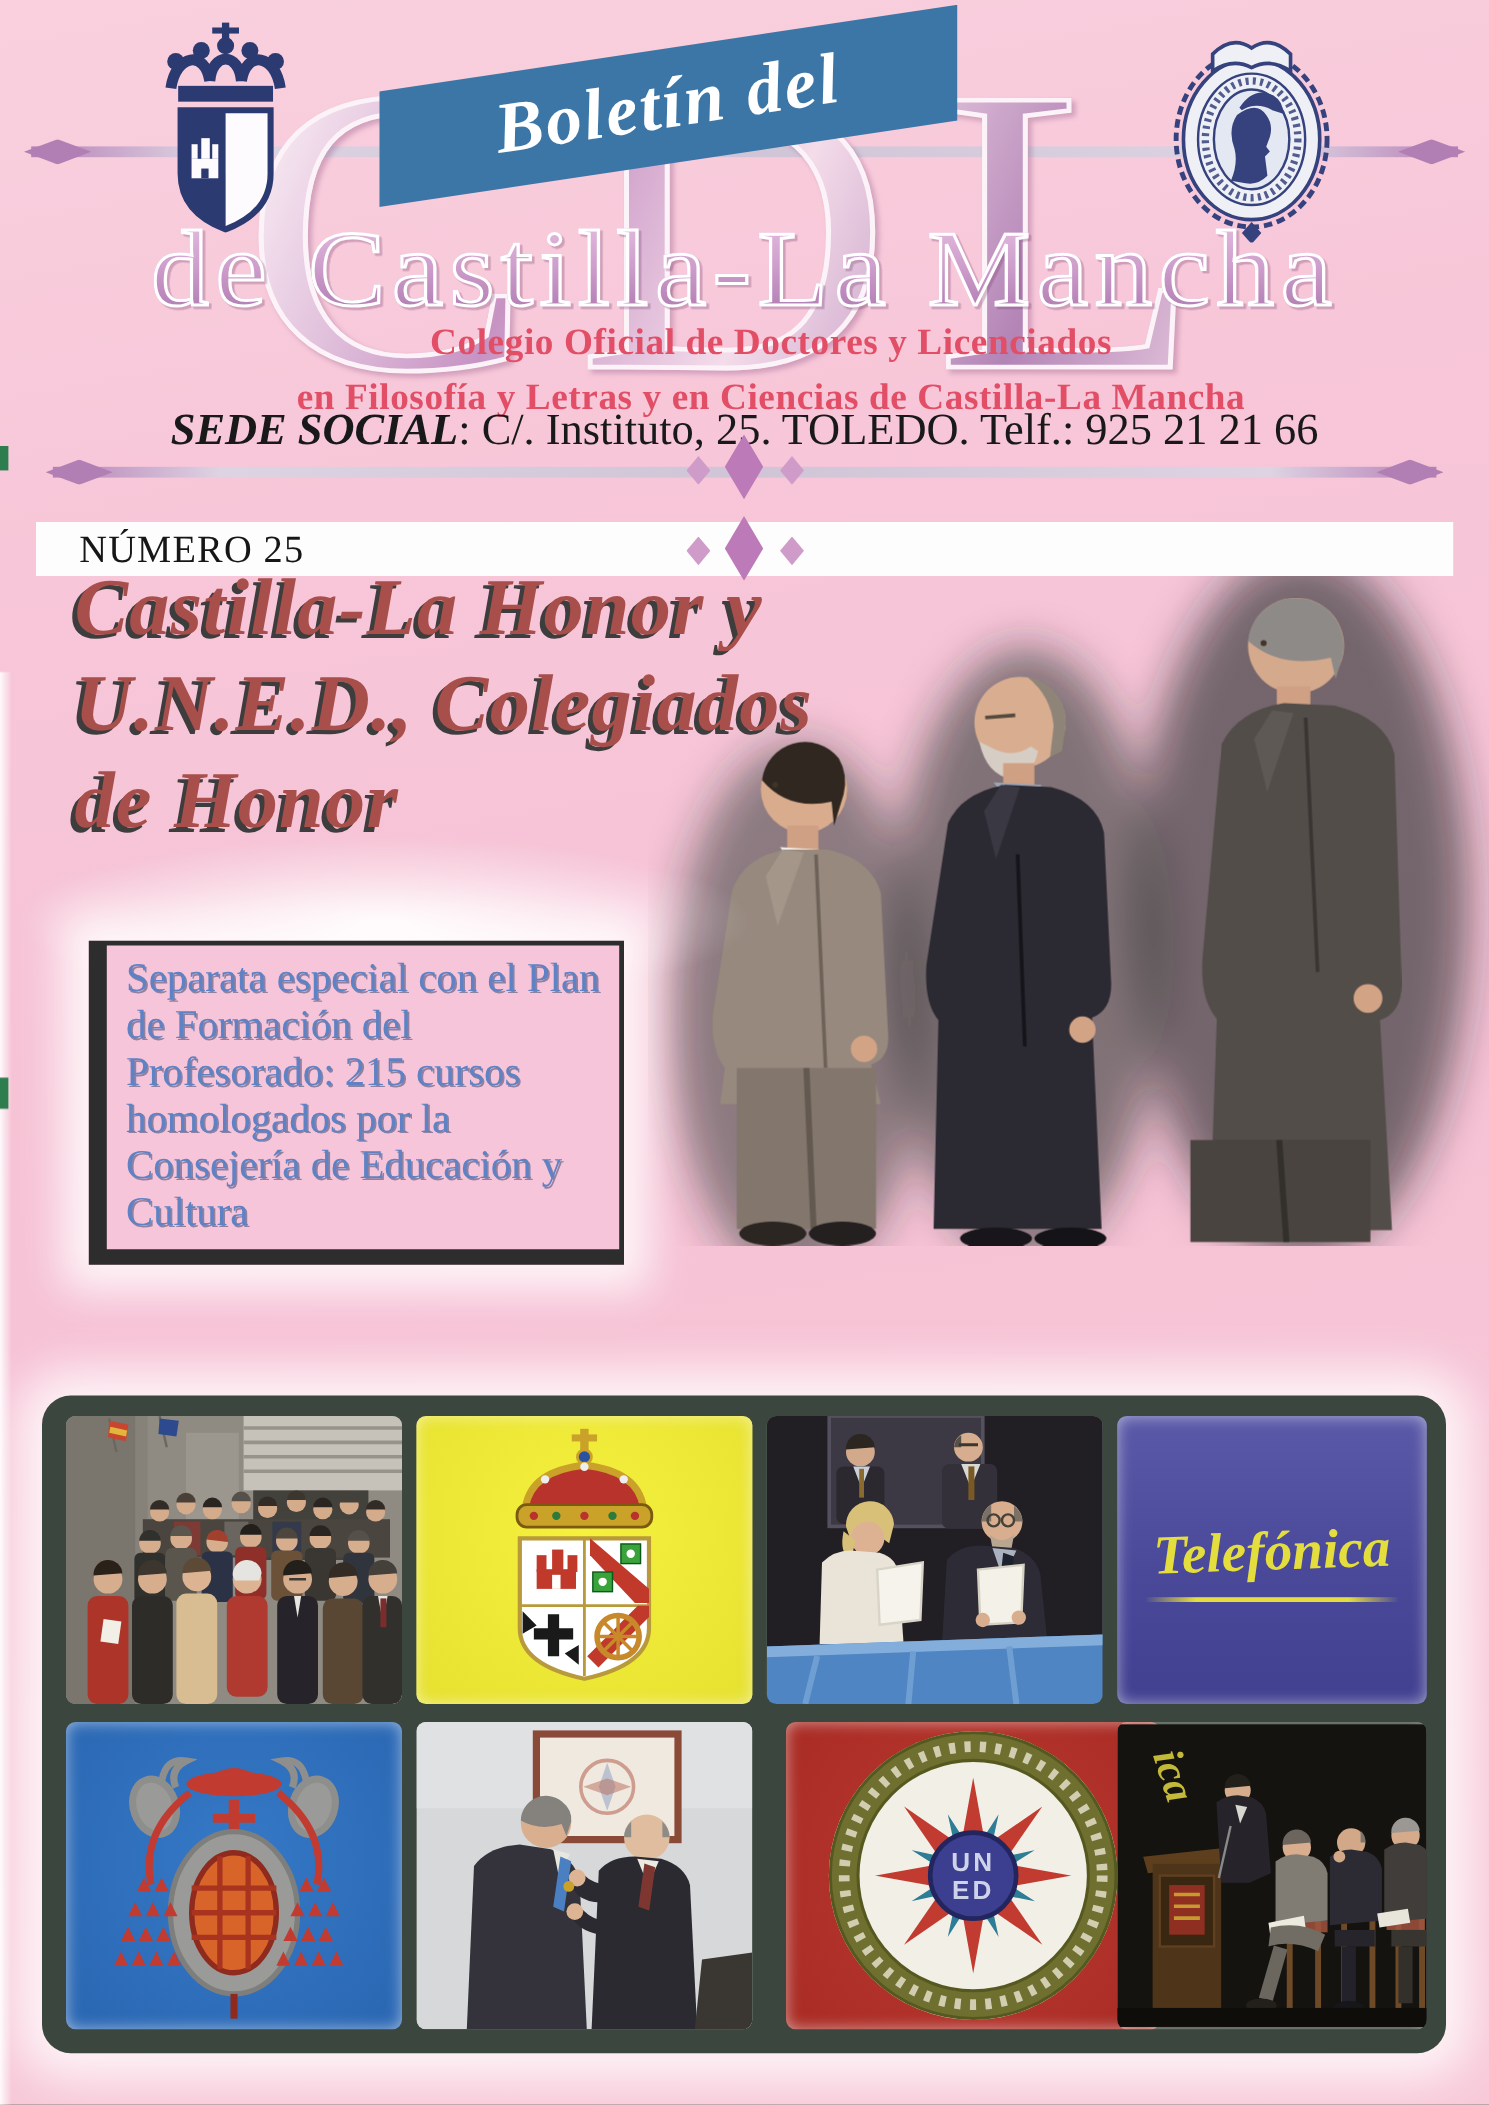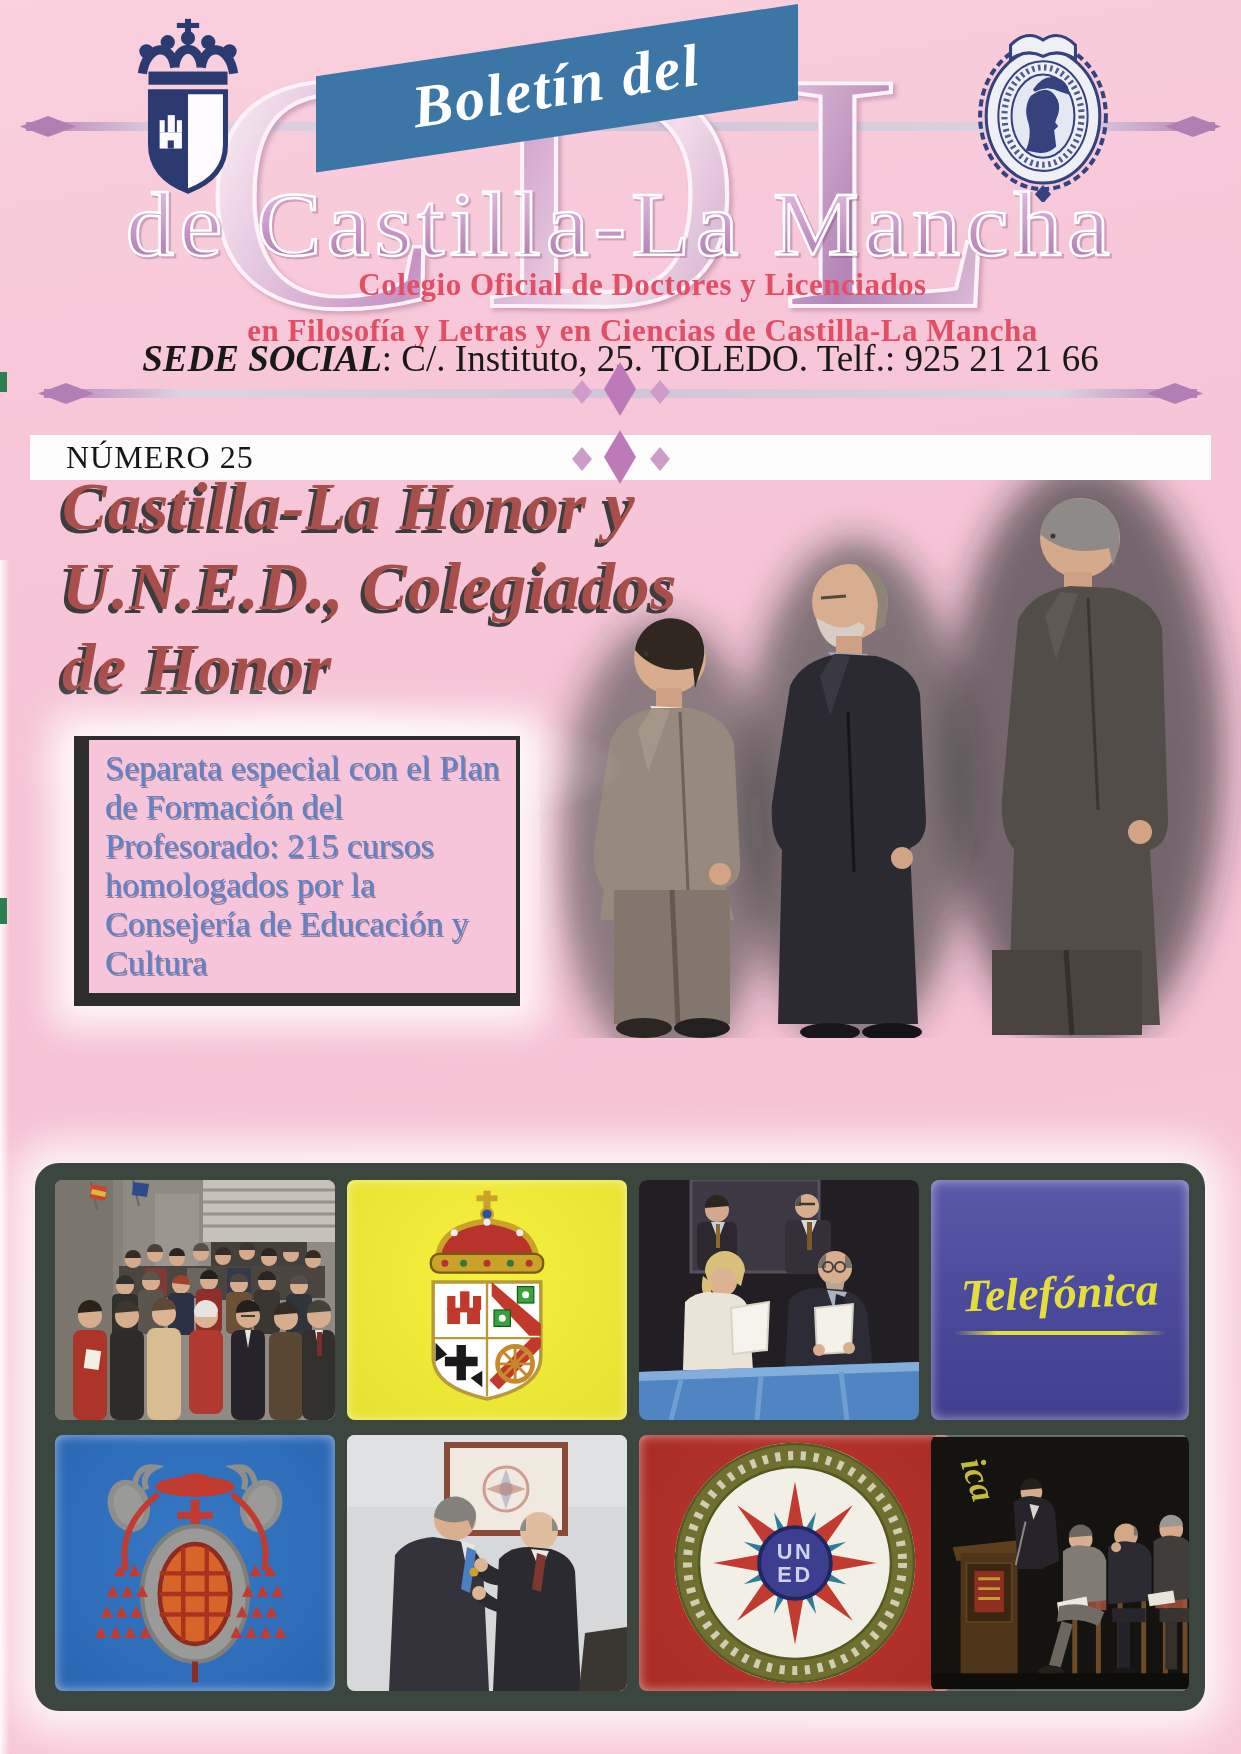--- a/index.html
+++ b/index.html
@@ -60,38 +60,38 @@
   
   .photo-men { position:absolute; left:540px; top:450px; width:701px; height:588px; z-index:1; }
   
   .wash1 { position:absolute; left:10px; top:696px; width:620px; height:130px; z-index:2;
     background:radial-gradient(ellipse at 50% 55%, rgba(255,255,255,.85), rgba(255,255,255,0) 70%); }
   .edge { position:absolute; left:0; top:560px; width:10px; bottom:0; z-index:9;
     background:linear-gradient(90deg, rgba(255,255,255,.9), rgba(255,255,255,0)); }
   .mark { position:absolute; left:0; width:7px; background:#2e7d4f; z-index:10; }
   #mark1 { top:372px; height:20px; } #mark2 { top:898px; height:26px; }
   
-  .callout { position:absolute; left:74px; top:736px; width:446px; z-index:6;
+  .callout { position:absolute; left:74px; top:784px; width:446px; z-index:6;
     background:#f7c5da; border:4px solid #2d2d2d; border-left-width:15px; border-bottom-width:13px;
     padding:8px 14px 10px 16px; font-size:34px; line-height:1.15; color:#5e82c4;
     text-shadow:1.5px 1.5px 0 rgba(43,62,104,.5);
     box-shadow:0 0 34px 22px rgba(255,255,255,.85); }
   
   .gallery { position:absolute; left:35px; top:1163px; width:1170px; height:548px; z-index:4;
     background:#3b463f; border-radius:24px; box-shadow:0 0 38px 22px rgba(255,255,255,.78); }
   .cell { position:absolute; border-radius:8px; overflow:hidden;
     box-shadow:inset 0 0 12px rgba(255,255,255,.55); }
   .cell > svg { display:block; width:100%; height:100%; }
   .c11{left:20px;top:17px;width:280px;height:240px}
   .c12{left:312px;top:17px;width:280px;height:240px}
   .c13{left:604px;top:17px;width:280px;height:240px}
   .c14{left:896px;top:17px;width:258px;height:240px}
   .c21{left:20px;top:272px;width:280px;height:256px}
   .c22{left:312px;top:272px;width:280px;height:256px}
-  .c23{left:604px;top:272px;width:312px;height:256px}
+  .c23{left:620px;top:272px;width:312px;height:256px}
   .c24{left:896px;top:272px;width:258px;height:256px}
   .cell-uclm { background:radial-gradient(circle at 50% 40%, #f6f13f, #e6e02e); text-align:center; padding-top:6px; }
   .cell-tel { background:linear-gradient(180deg,#5a59a8 0%,#4a4899 55%,#403f90 100%);
     display:flex; flex-direction:column; align-items:center; justify-content:center; }
   .tel-label { font-size:46px; font-style:italic; font-weight:bold; color:#e4dd3e; transform:rotate(-2deg); }
   .tel-underline { width:82%; height:4px; margin-top:12px;
     background:linear-gradient(90deg,rgba(228,221,62,0) 0%,#e4dd3e 20%,#e4dd3e 80%,rgba(228,221,62,0) 100%); }
   .cell-alcala { background:radial-gradient(circle at 50% 45%, #3579c6, #2a66b2); text-align:center; padding-top:6px; }
   .cell-uned { background:radial-gradient(circle at 50% 50%, #bc3a30, #a82b24);
     display:flex; align-items:center; justify-content:center; }

